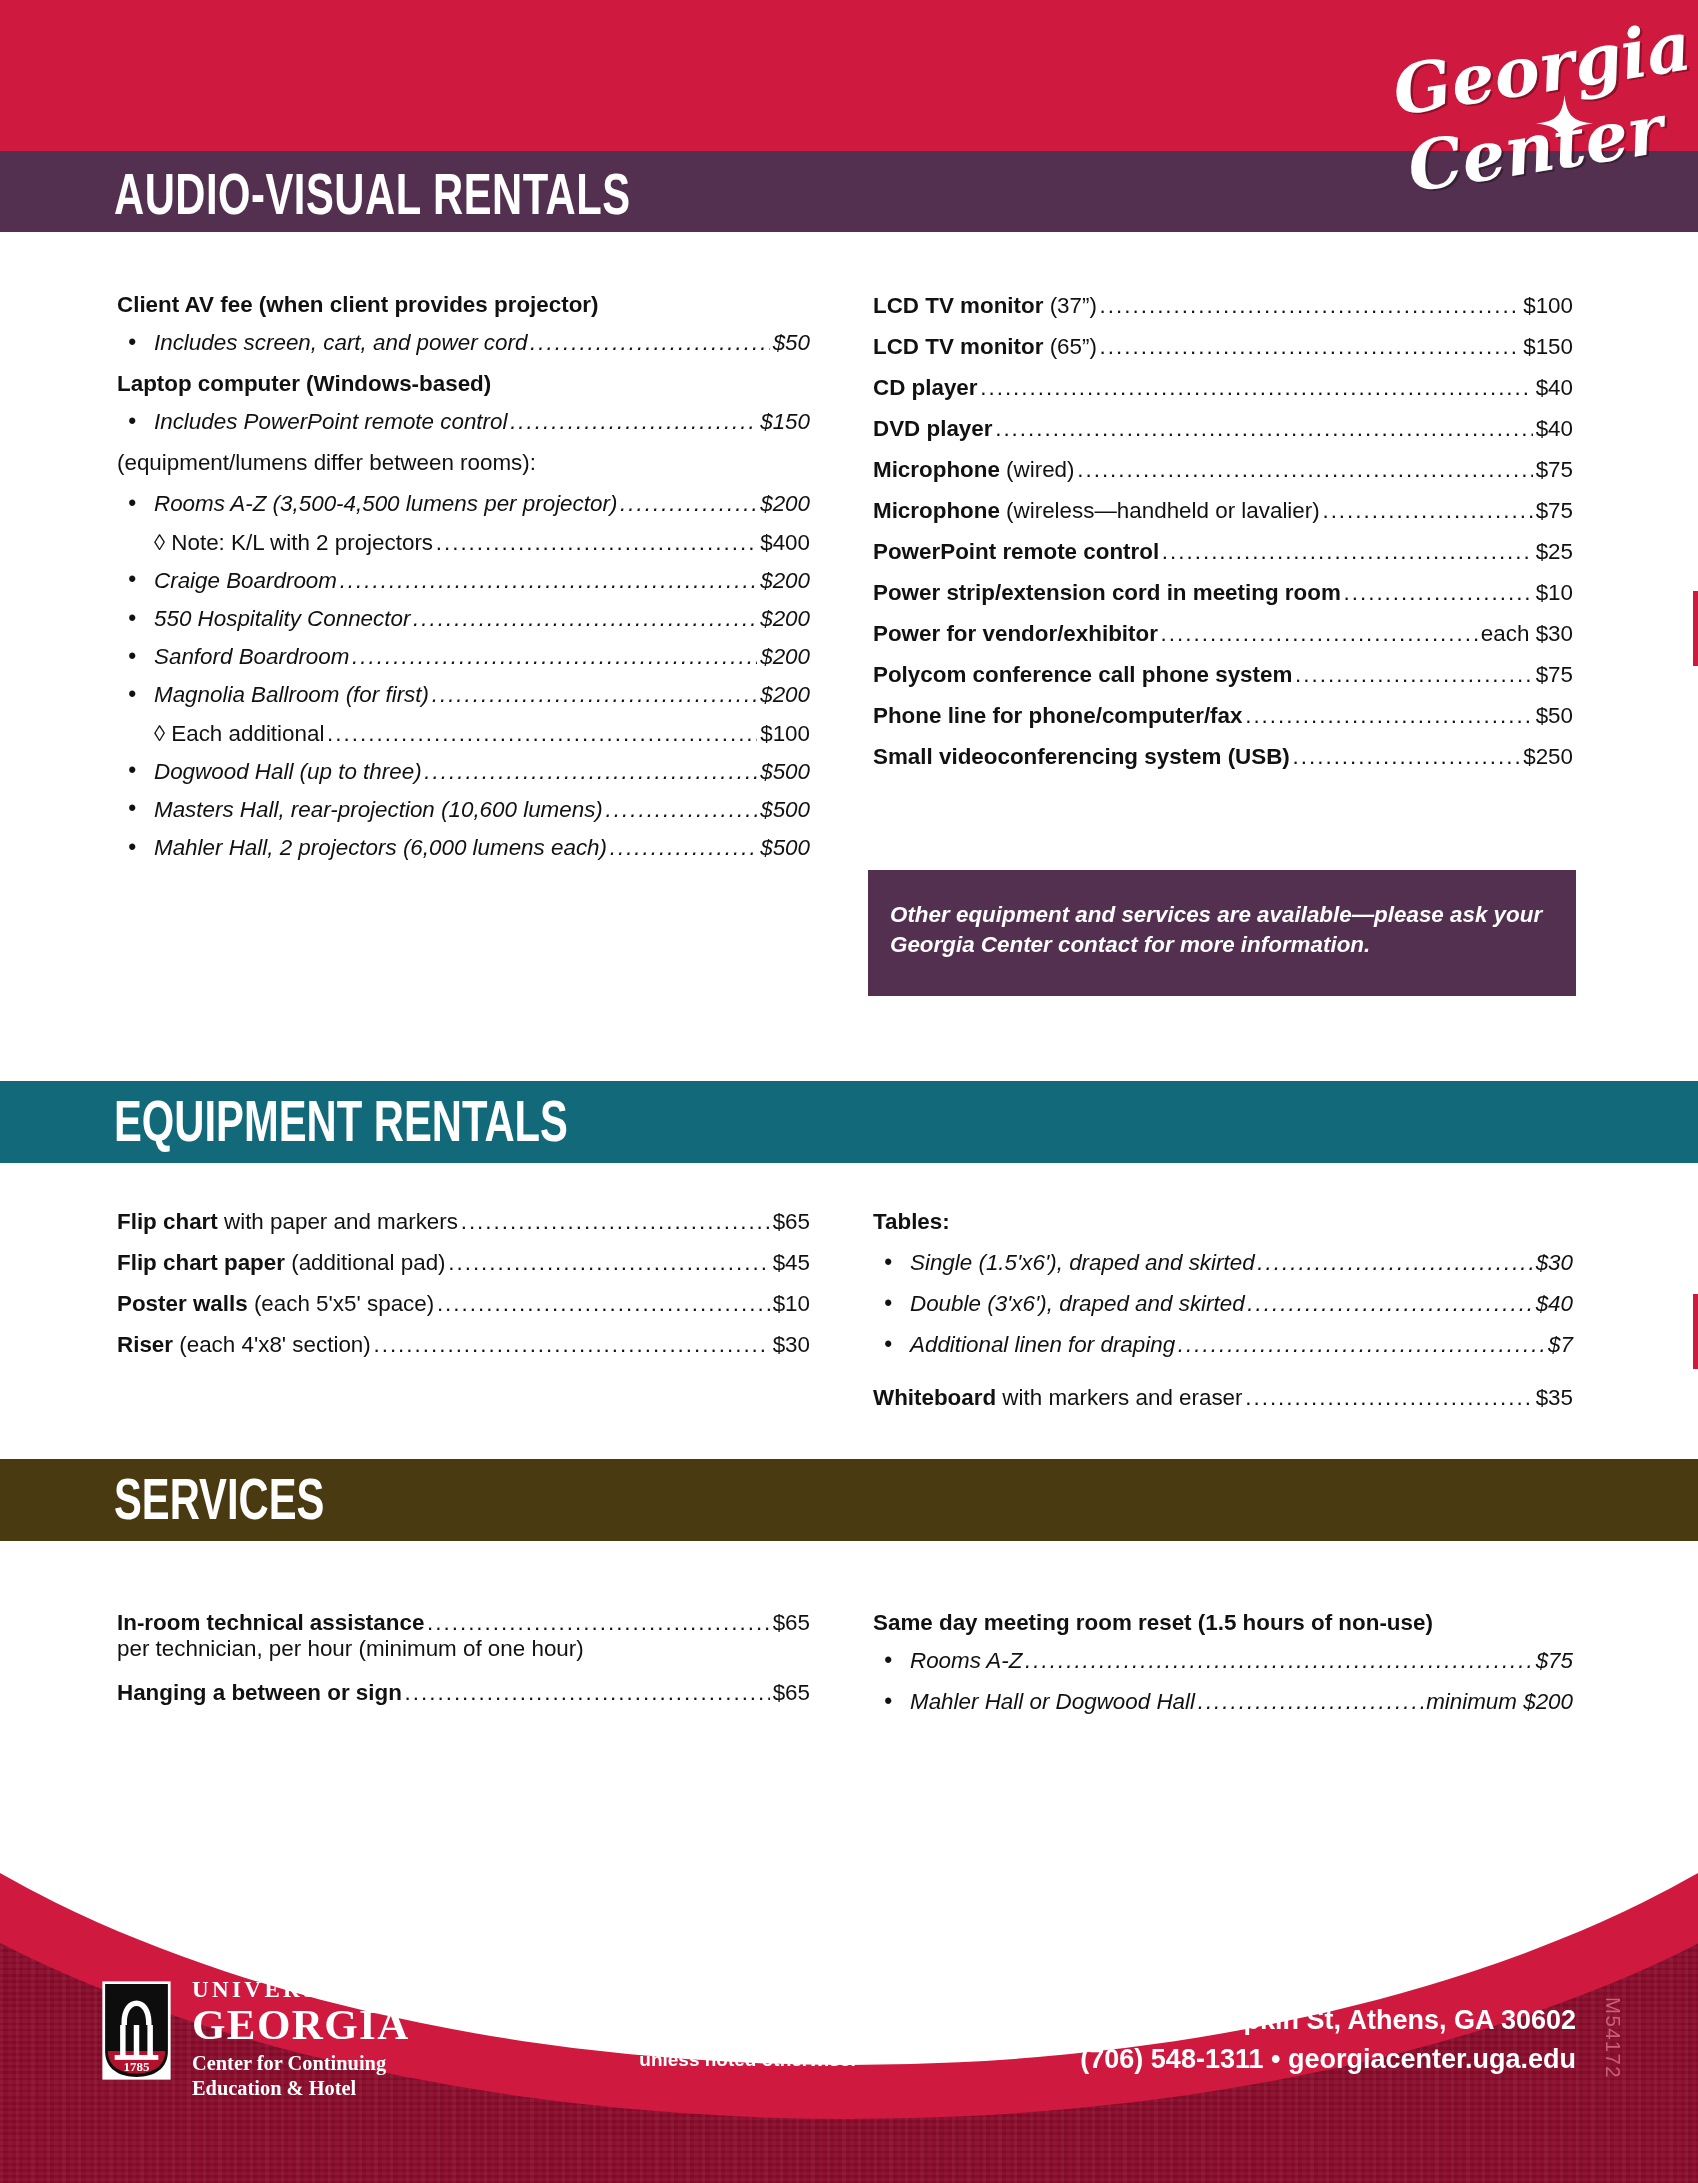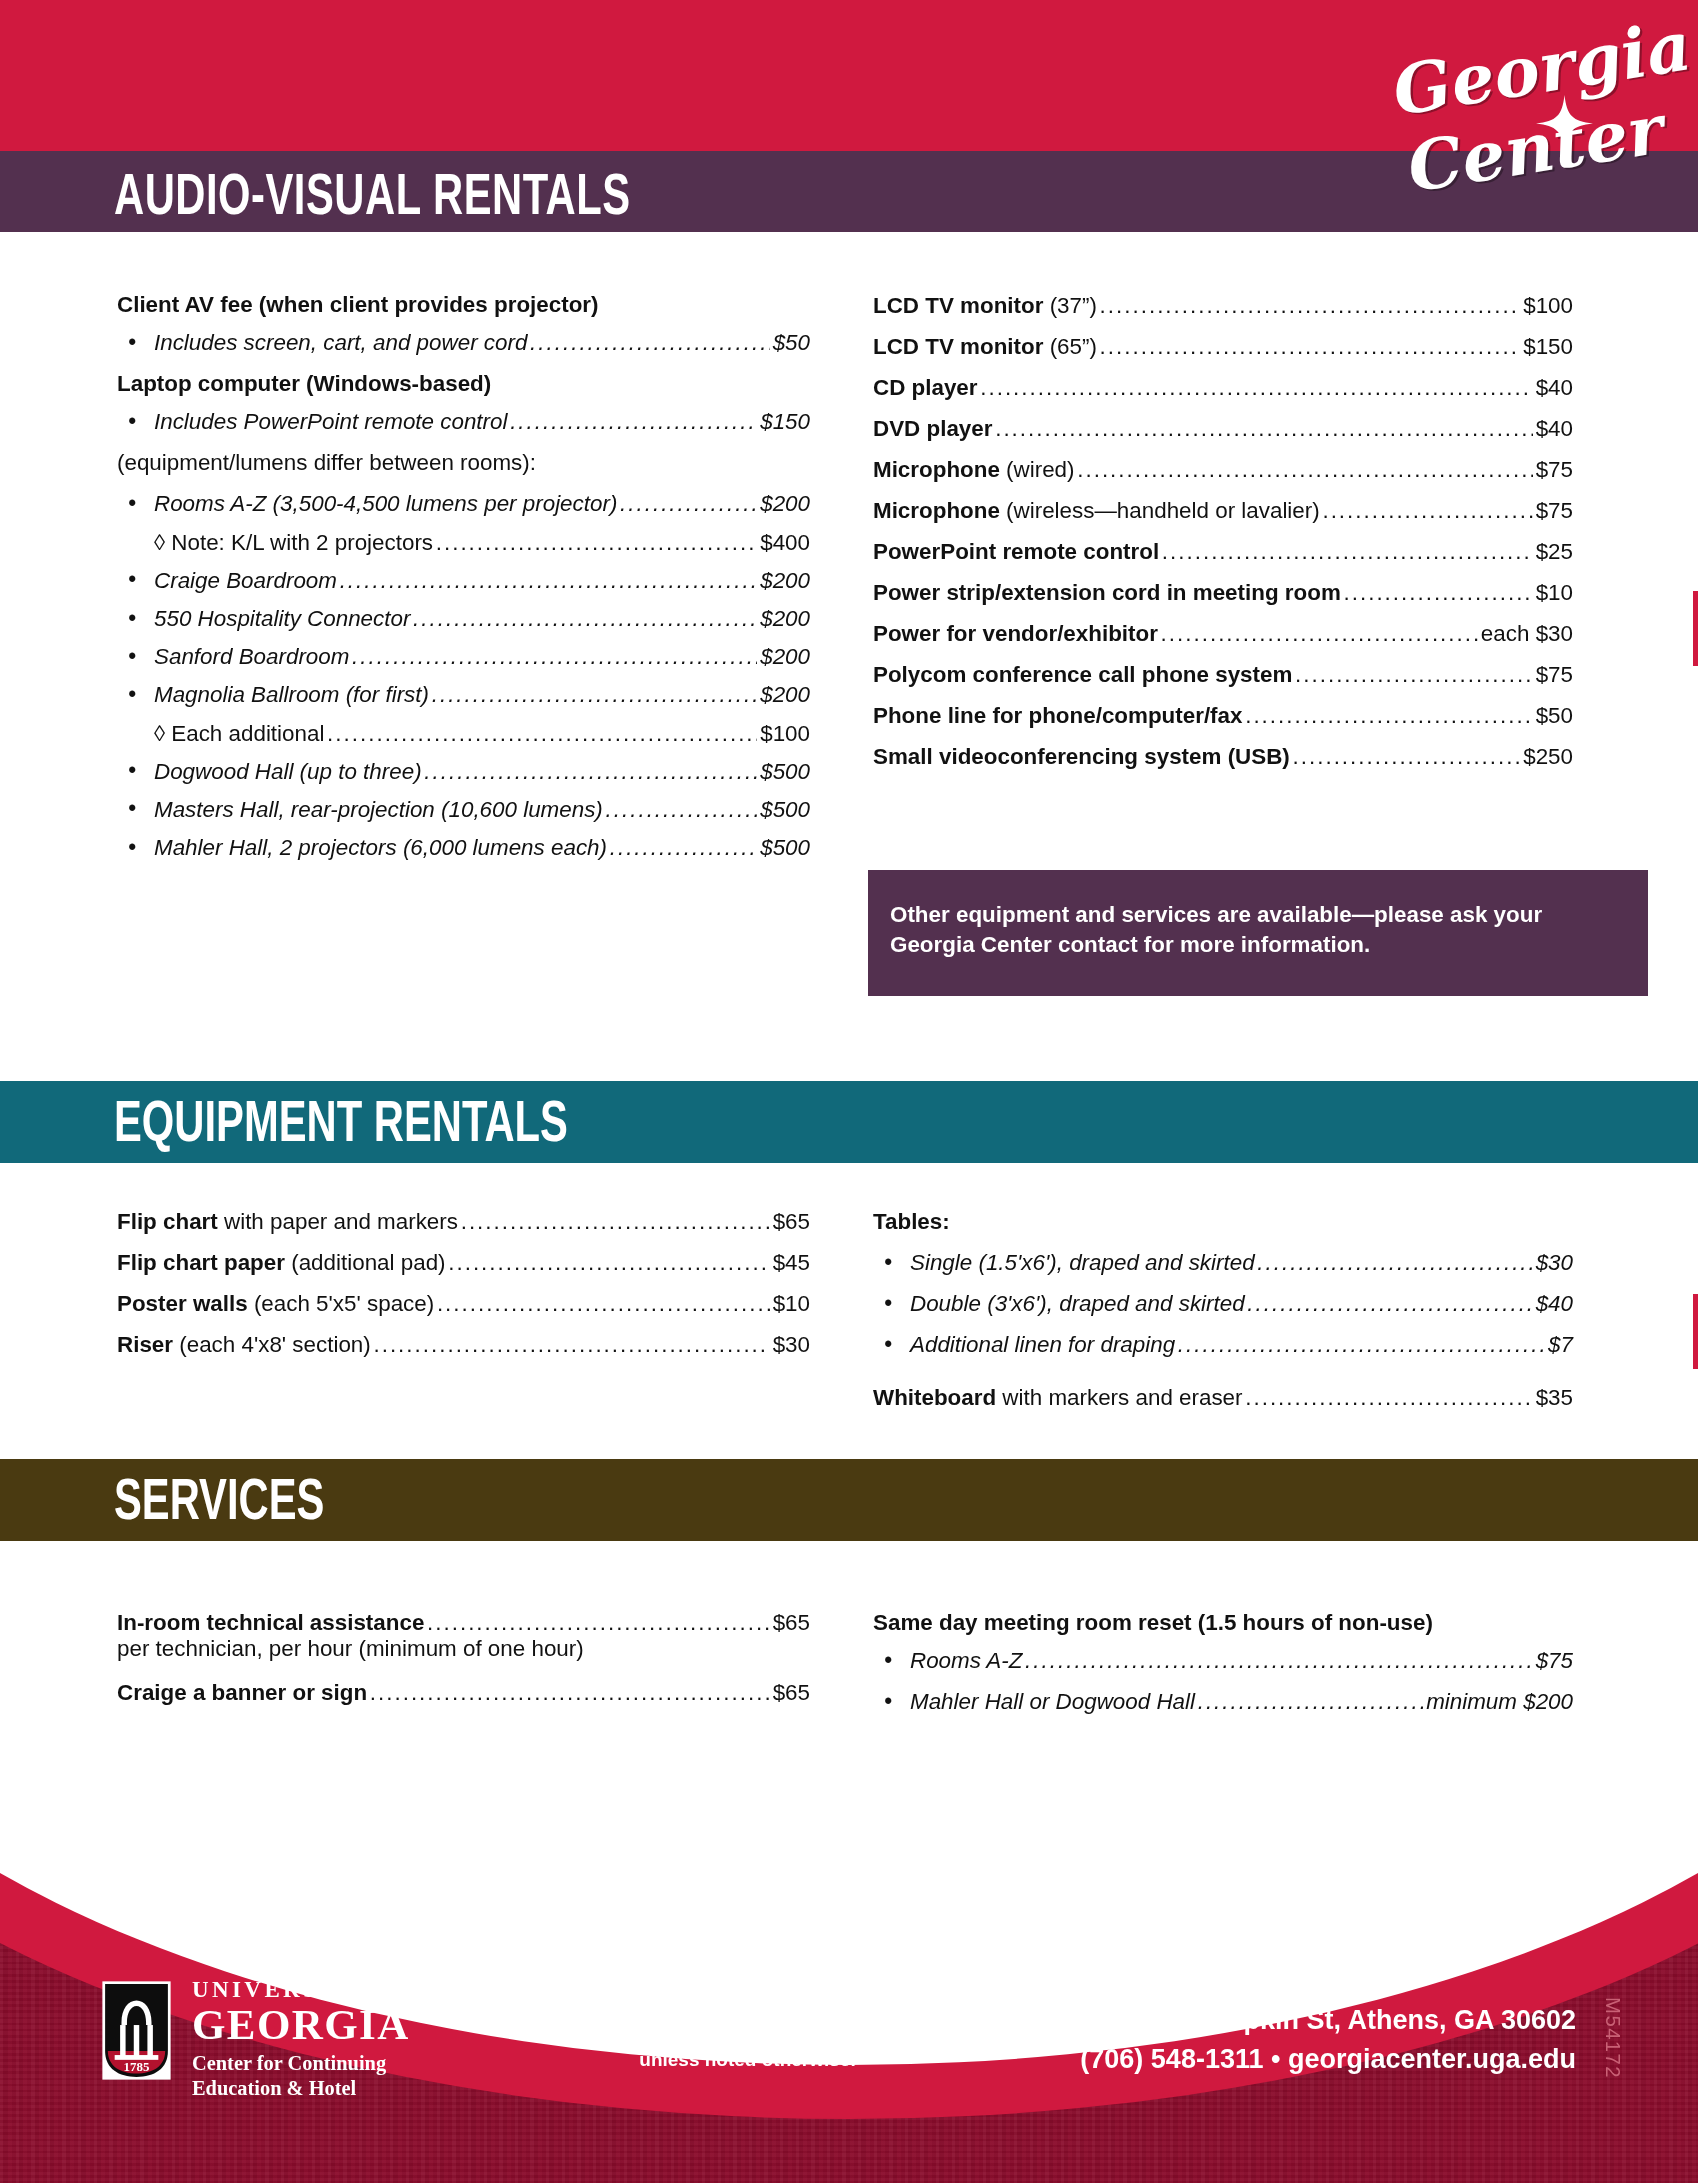--- a/index.html
+++ b/index.html
@@ -73,22 +73,22 @@
   ul.bl > li::before{
     content:"\2022";position:absolute;left:11px;top:-1.4px;font-size:23px;color:#111;
   }
   .indent-note{padding-left:37px;}
   .sp18{height:12.2px;}
   .sp22{height:15px;}
   .sp26{height:17.7px;}
 
   
   .callout{
-    position:absolute;left:868px;top:870px;width:780px;height:126px;
-    background:#53304F;color:#ffffff;
+    position:absolute;left:868px;top:870px;width:708px;height:126px;
+    background:#53304F;color:#ffffff;font-style:italic;
   }
   .callout p{
     margin:0;position:absolute;left:22px;top:30px;width:667px;
     font-size:22.4px;line-height:30px;font-weight:bold;
   }
 
   
   .edge-tick{position:absolute;right:0;top:591px;width:5.4px;height:75px;background:#D0193F;}
   .edge-tick2{position:absolute;right:0;top:1294px;width:5.4px;height:75px;background:#D0193F;}
 
@@ -454,21 +454,21 @@
 <div class="col colL" style="top:1610px;">
   <div id="sv-left-list">
       <div class="row">
         <span class="lbl"><b>In-room technical assistance</b><span></span></span>
         <span class="dots">................................................................................................</span>
         <span class="val">$65</span>
       </div>
       <div>per technician, per hour (minimum of one hour)</div>
       <div class="sp26"></div>
       <div class="row">
-        <span class="lbl"><b>Craige a banner or sign</b><span></span></span>
+        <span class="lbl"><b>Hanging a between or sign</b><span></span></span>
         <span class="dots">................................................................................................</span>
         <span class="val">$65</span>
       </div>
       <div class="sp26"></div>
     </div>
 </div>
 
 <div class="col colR" style="top:1610px;">
   <div class="head">
     <b>Same day meeting room reset</b><span> (1.5 hours of non-use)</span>

